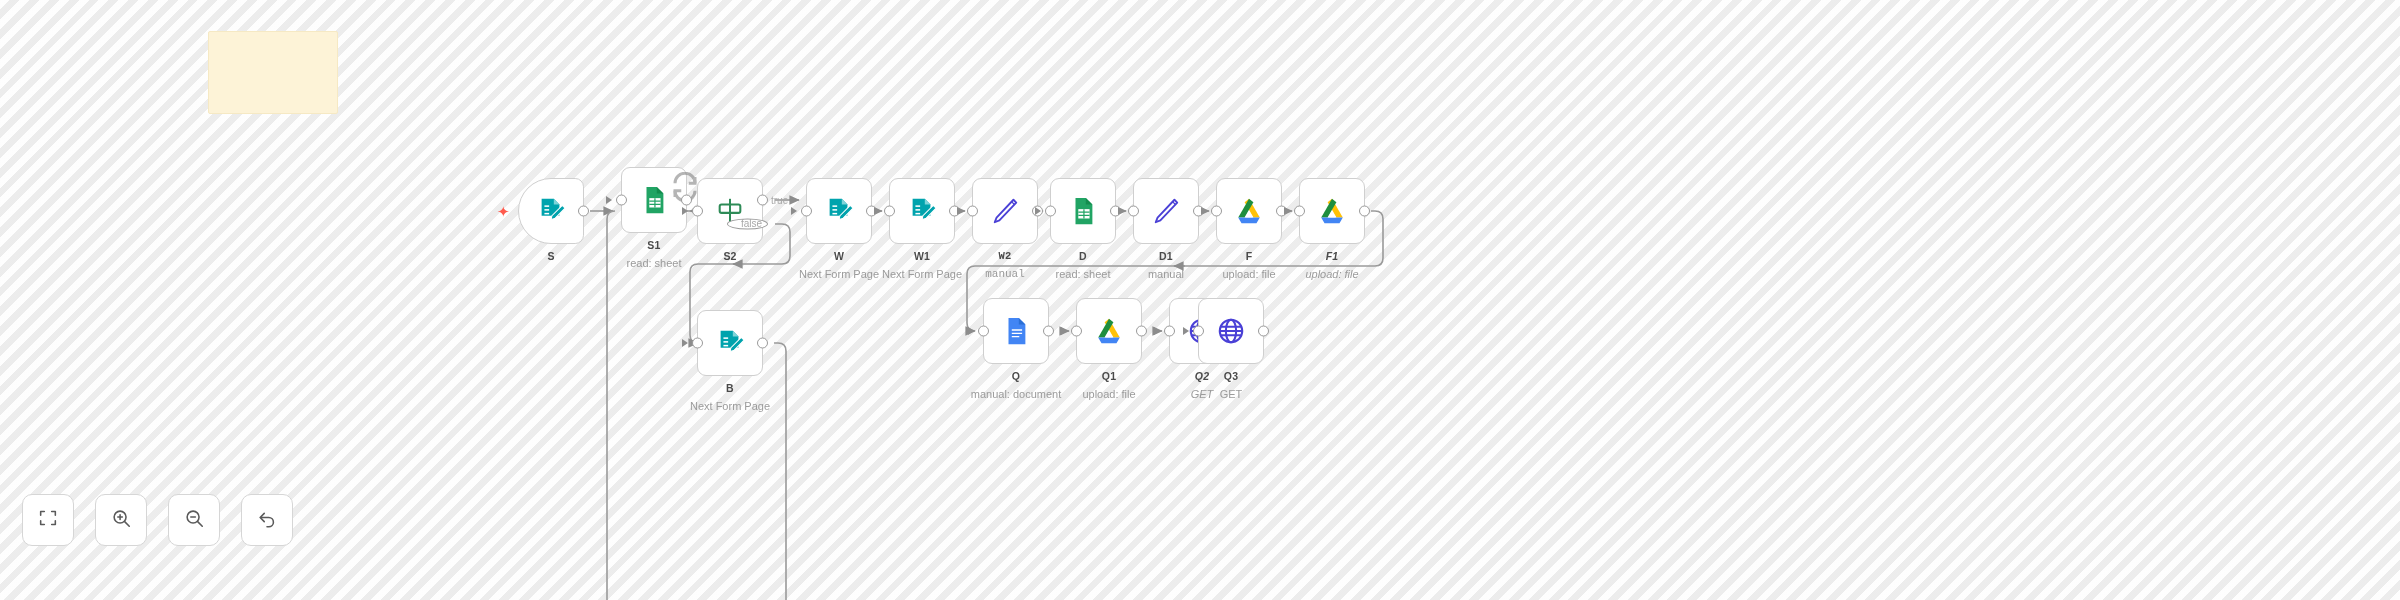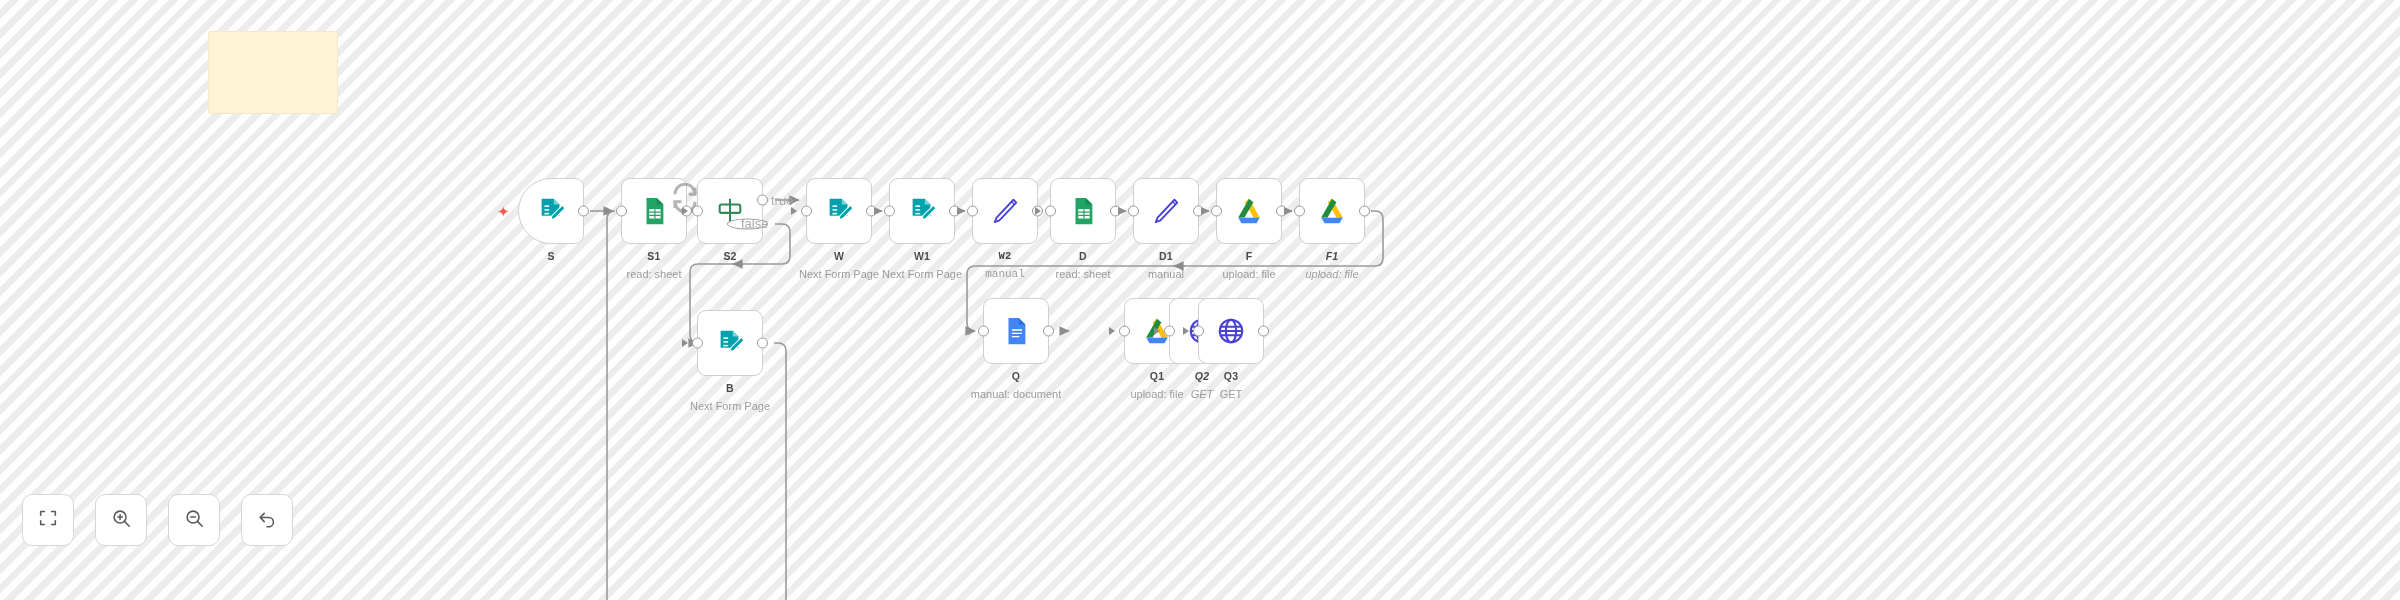--- a/index.html
+++ b/index.html
@@ -51,21 +51,21 @@
   .port{
     position:absolute;width:11px;height:11px;border-radius:50%;
     background:#ffffff;border:1.6px solid #9a9a9a;box-sizing:border-box;
     top:50%;
   }
   .port.in{left:-6px;transform:translateY(-50%);}
   .port.out{right:-6px;transform:translateY(-50%);}
   .port.out-true{right:-6px;top:33%;transform:translateY(-50%);}
   .port.out-false{right:-6px;top:70%;transform:translateY(-50%);padding-left:39px;}
   .port-label{
-    position:absolute;font-size:13px;color:#a8a8a8;white-space:nowrap;
+    position:absolute;font-size:10px;color:#a8a8a8;white-space:nowrap;
     left:13px;top:50%;transform:translateY(-50%);
   }
   .in-arrow{
     position:absolute;left:-16px;top:50%;transform:translateY(-50%);
     width:0;height:0;border-top:4px solid transparent;border-bottom:4px solid transparent;
     border-left:6px solid #8d8d8d;
   }
   .loop-badge{
     position:absolute;top:4px;right:5px;width:11px;height:11px;opacity:.55;
   }
@@ -140,21 +140,21 @@
               <path d="M28 10 l3 3 -11 11 -4 1 1 -4 z" fill="#00a3ad" stroke="#fff" stroke-width="1.1"></path>
             </svg>
           </span>
           <span class="trigger-bolt" style="color: rgb(255, 90, 77);">✦</span>
           <span class="port out"></span>
         </div>
         <div class="node-labels">
           <div class="node-title">S</div>
         </div>
       </div>
-      <div class="node" style="left: 621px; top: 178px;">
+      <div class="node" style="left: 621px; top: 167px;">
         <div class="node-box">
           <span>
             <svg viewBox="0 0 32 32" class="node-icon">
               <path d="M8 2 h11 l7 7 v21 h-18 z" fill="#21a464"></path>
               <path d="M19 2 v7 h7 z" fill="#138c4e"></path>
               <rect x="11" y="14" width="12" height="10" fill="#fff"></rect>
               <path d="M11 17.3 h12 M11 20.6 h12 M17 14 v10" stroke="#21a464" stroke-width="1.3" fill="none"></path>
             </svg>
           </span>
           <span class="loop-badge">
@@ -358,21 +358,21 @@
           </span>
           <span class="port in"></span>
           <span class="in-arrow"></span>
           <span class="port out"></span>
         </div>
         <div class="node-labels">
           <div class="node-title">Q</div>
           <div class="node-sub">manual: document</div>
         </div>
       </div>
-      <div class="node" style="left: 1124px; top: 298px;">
+      <div class="node" style="left: 1076px; top: 298px;">
         <div class="node-box">
           <span>
             <svg viewBox="0 0 32 32" class="node-icon">
               <path d="M16 3 L27.5 23 H20.8 L11.3 6.6 Z" fill="#ffc107"></path>
               <path d="M16 3 L4.5 23 H11.2 L20.7 6.6 Z" fill="#1e8e3e"></path>
               <path d="M4.5 23 L8 29 H24 L27.5 23 Z" fill="#4285f4"></path>
               <path d="M16 15.5 L11.8 23 H20.2 Z" fill="#fff"></path>
             </svg>
           </span>
           <span class="port in"></span>

